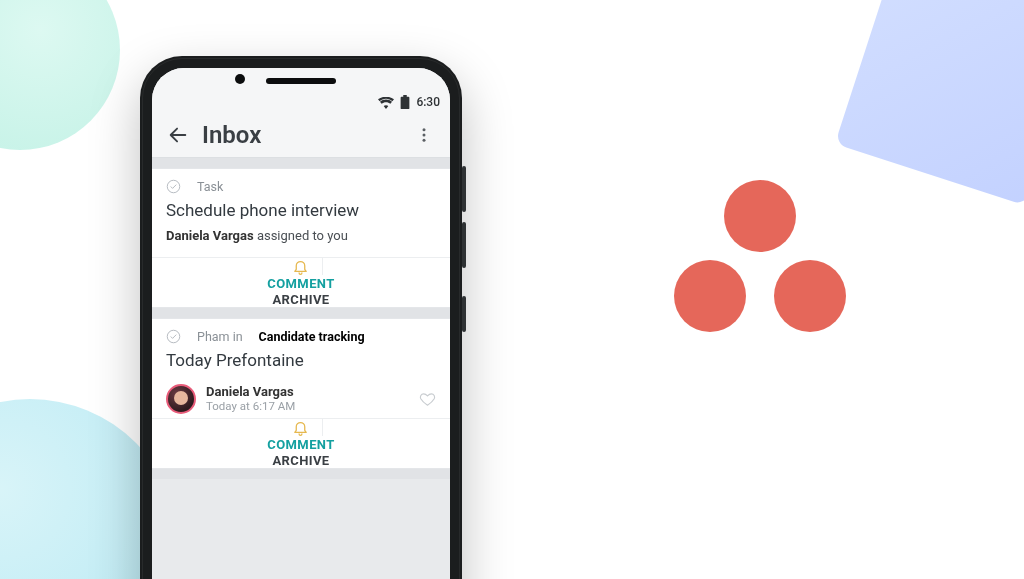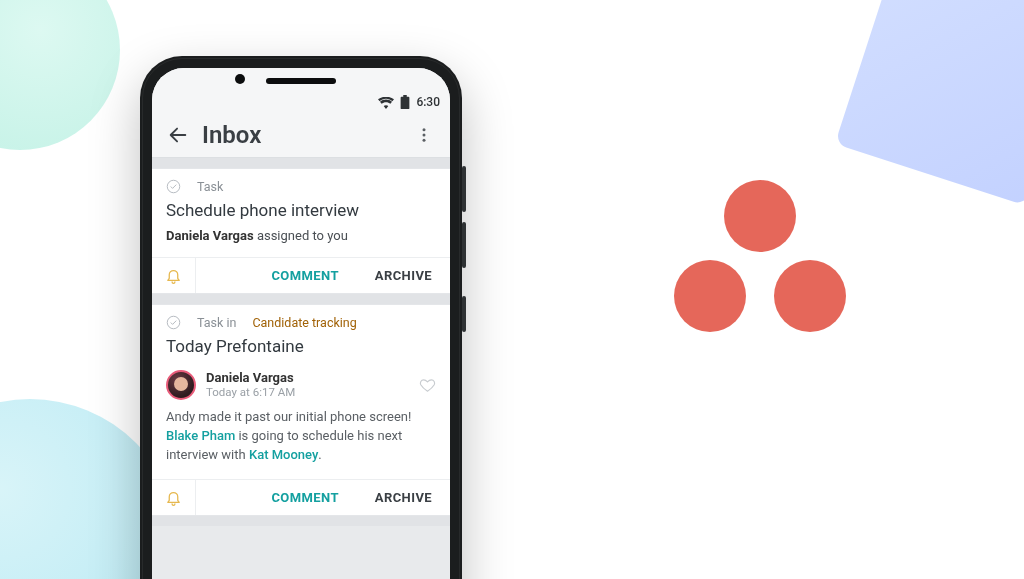--- a/index.html
+++ b/index.html
@@ -152,21 +152,21 @@
     border-bottom: 1px solid #e4e6e9;
   }
   .card-head {
     display: flex; align-items: center;
     gap: 16px;
     padding: 10px 14px 2px 14px;
     font-size: 12.5px;
     color: #8a9096;
   }
   .card-head .check-icon { color: #b7bcc2; display:inline-flex; }
-  .card-head .project-link { color: #a16207; font-weight: 400; }
+  .card-head .project-link { color: #000000; font-weight: 700; }
   .card-title {
     padding: 4px 14px 8px 14px;
     font-size: 17px;
     color: #333a40;
     font-weight: 400;
   }
   .card-sub {
     padding: 0 14px 14px 14px;
     font-size: 13px;
     color: #4a4f54;
@@ -200,21 +200,22 @@
     font-size: 13px;
     line-height: 1.45;
     color: #5a5f64;
   }
   .comment-body .mention { color: #14a0a0; font-weight: 500; }
 
   .card-actions {
     display: flex;
     align-items: center;
     border-top: 1px solid #eceef0;
-    height: 36px;
+    height: 50px;
+    flex-direction: column;
   }
   .card-actions .bell {
     width: 44px; display:flex; align-items:center; justify-content:center;
     color: #e6b84f;
     border-right: 1px solid #eceef0;
     height: 100%;
   }
   .card-actions .spacer { flex: 1; }
   .card-actions .act {
     padding: 0 18px;
@@ -313,40 +314,37 @@
       <div class="gap"></div>
 
       <div class="card">
         <div class="card-head">
           <span class="check-icon">
             <svg width="15" height="15" viewBox="0 0 24 24">
                 <circle cx="12" cy="12" r="10" fill="none" stroke="#b7bcc2" stroke-width="1.6"></circle>
                 <path d="M8 12.5l2.5 2.5L16 9.5" fill="none" stroke="#b7bcc2" stroke-width="1.6" stroke-linecap="round" stroke-linejoin="round"></path>
               </svg>
           </span>
-          <span>Task in </span>
+          <span>Pham in </span>
           <span class="project-link">Candidate tracking</span>
         </div>
         <div class="card-title">Today Prefontaine</div>
 
         <div class="comment-block">
           <div class="avatar"></div>
           <div class="comment-meta">
             <div class="name">Daniela Vargas</div>
             <div class="time">Today at 6:17 AM</div>
           </div>
           <span class="heart-icon">
             <svg width="17" height="17" viewBox="0 0 24 24">
                 <path fill="none" stroke="#c8ccd0" stroke-width="1.6" d="M12 20s-7-4.5-9.5-9C.9 7.6 3 4 6.5 4 8.6 4 10.4 5.2 12 7c1.6-1.8 3.4-3 5.5-3C21 4 23.1 7.6 21.5 11 19 15.5 12 20 12 20z"></path>
               </svg>
           </span>
         </div>
-        <div class="comment-body">
-          <span>Andy made it past our initial phone screen! </span><span class="mention">Blake Pham</span><span> is going to schedule his next interview with </span><span class="mention">Kat Mooney</span><span>.</span>
-        </div>
 
         <div class="card-actions">
           <div class="bell">
             <svg width="17" height="17" viewBox="0 0 24 24">
                 <path fill="none" stroke="#e6b84f" stroke-width="1.8" stroke-linecap="round" stroke-linejoin="round" d="M18 16v-5a6 6 0 10-12 0v5l-2 3h16l-2-3zM10 21a2 2 0 004 0"></path>
               </svg>
           </div>
           <div class="spacer"></div>
           <div class="act comment">COMMENT</div>
           <div class="act">ARCHIVE</div>

